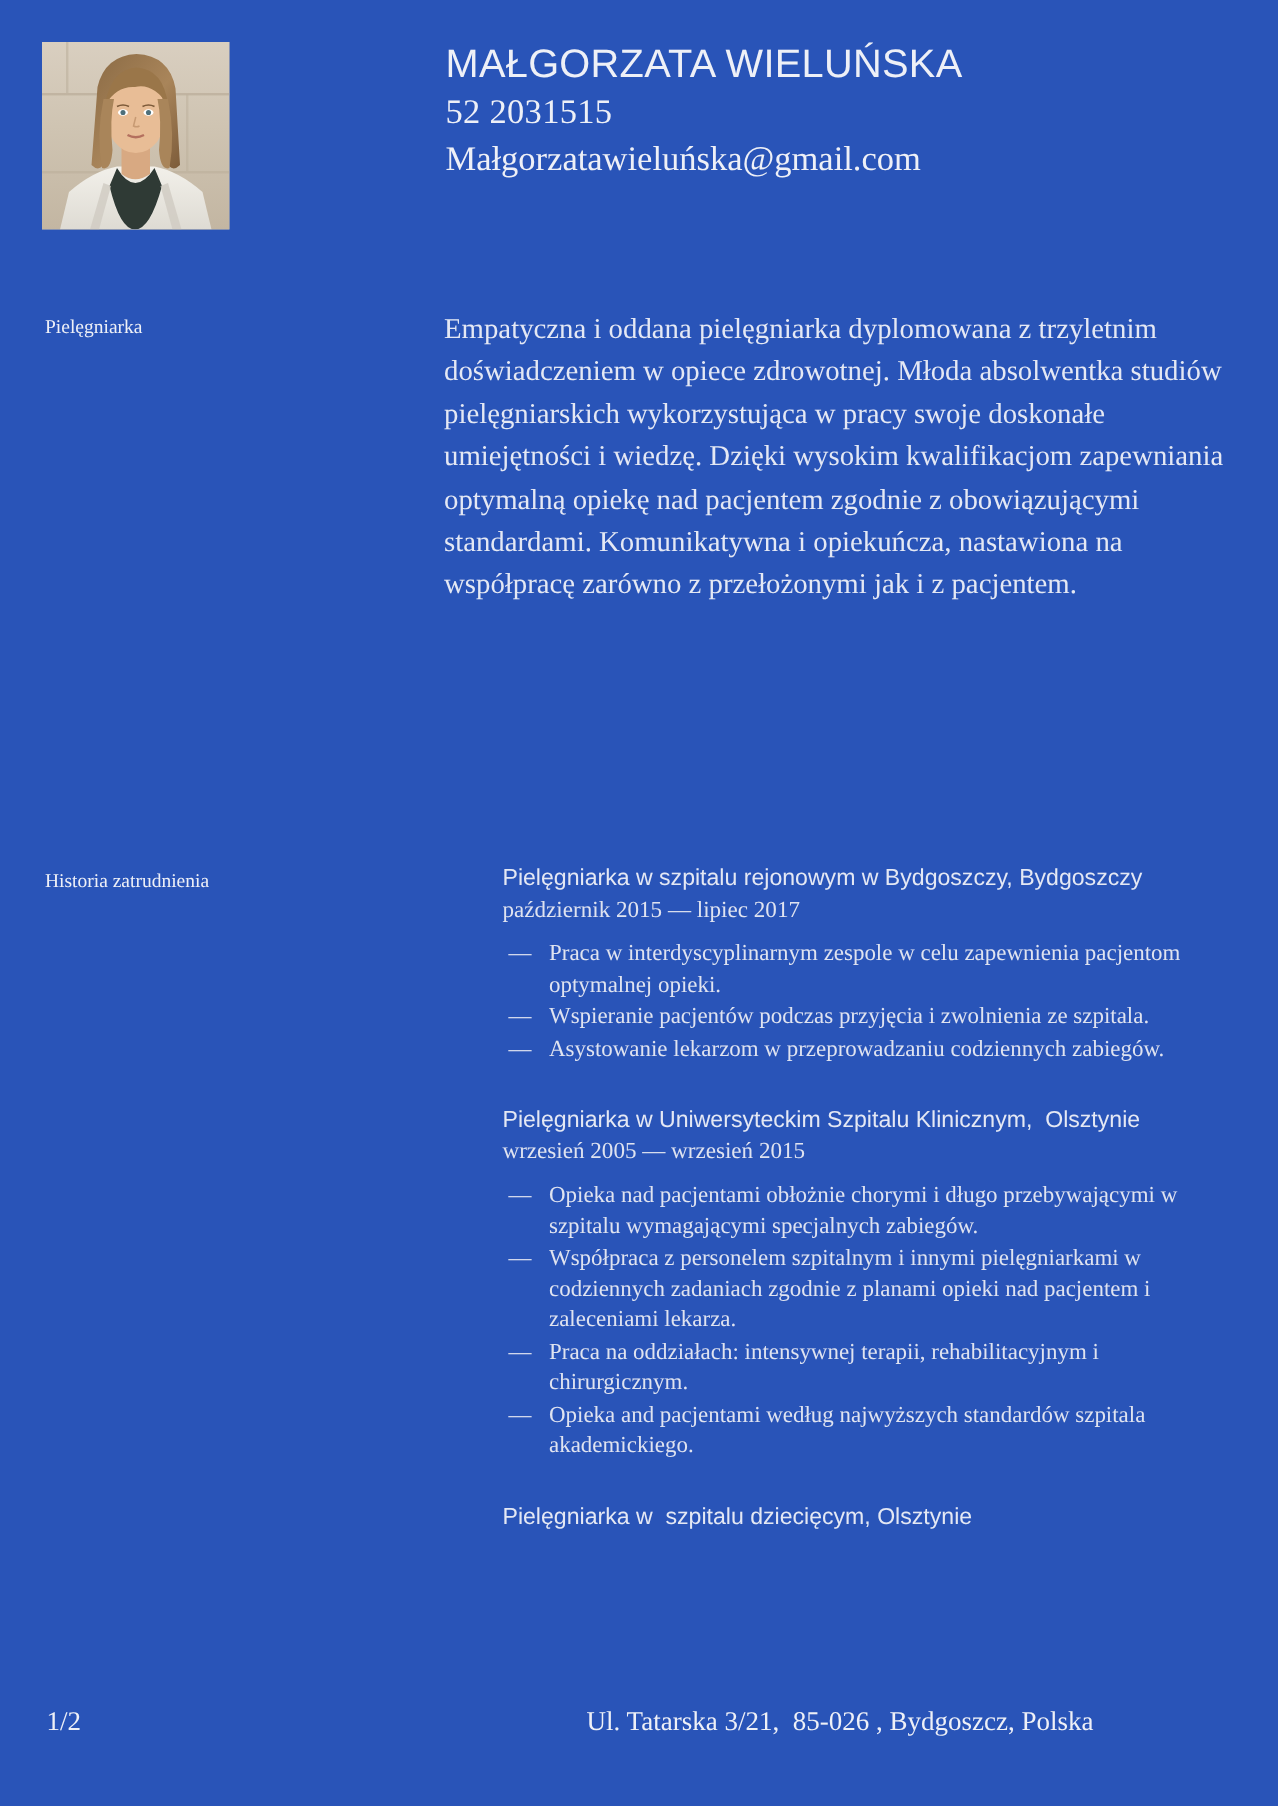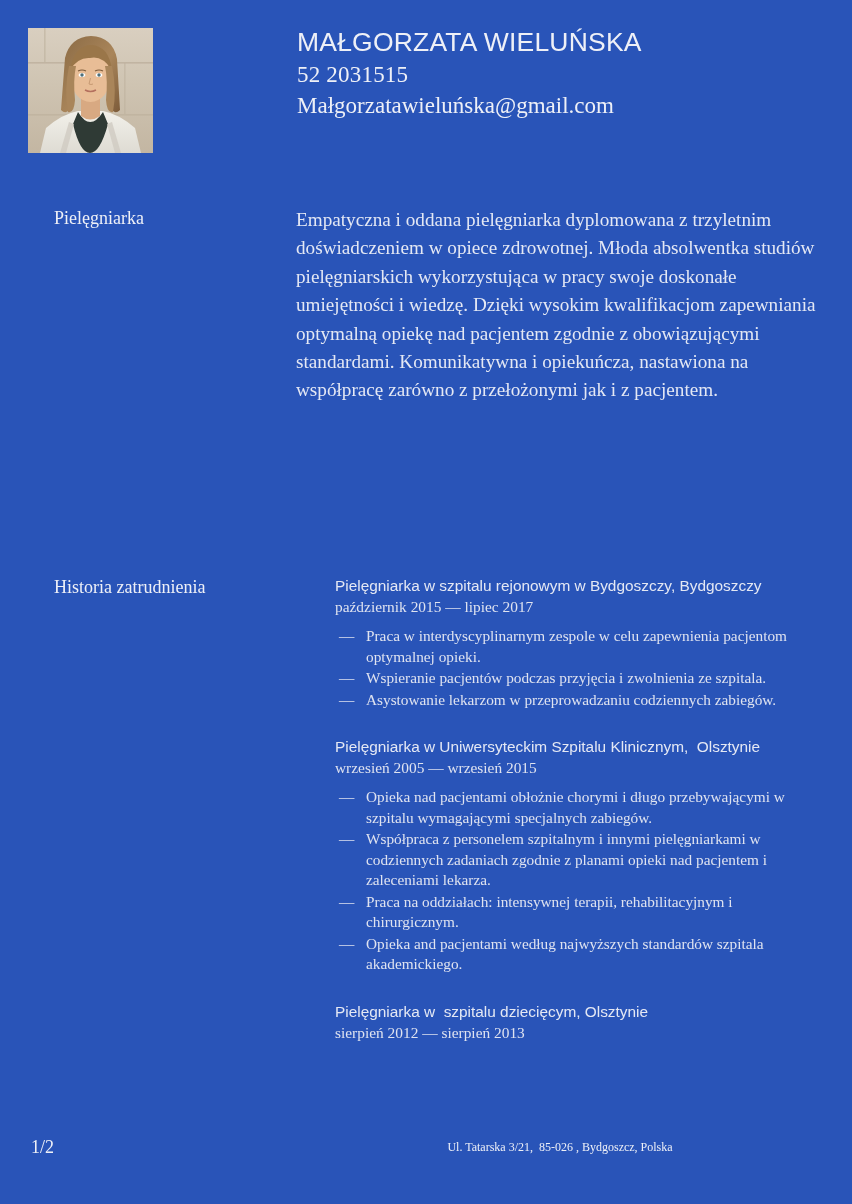--- a/index.html
+++ b/index.html
@@ -69,24 +69,23 @@
   .section {
     position: absolute;
     left: 0;
     width: 852px;
   }
   .side-label {
     position: absolute;
     left: 30px;
     width: 250px;
     font-family: "Liberation Serif", serif;
-    font-size: 18px;
+    font-size: 13px;
     line-height: 24px;
     color: #eef0f7;
-    margin-left: 24px;
   }
   .content {
     position: absolute;
     left: 296px;
     width: 528px;
   }
 
   
   #summary-section { top: 206px; }
   .summary-text {
@@ -154,21 +153,21 @@
     line-height: 24px;
     color: #eef0f7;
   }
   .footer-address {
     position: absolute;
     left: 296px;
     top: 0;
     width: 528px;
     text-align: center;
     font-family: "Liberation Serif", serif;
-    font-size: 12px;
+    font-size: 18px;
     line-height: 24px;
     color: #eef0f7;
     white-space: pre;
   }
 </style>
 </head>
 <body>
 
 <div class="page">
 
@@ -265,21 +264,20 @@
           <div class="job-dates">wrzesień 2005 — wrzesień 2015</div>
           <ul class="job-bullets">
             <li class="bullet"><span class="dash">—</span><span>Opieka nad pacjentami obłożnie chorymi i długo przebywającymi w szpitalu wymagającymi specjalnych zabiegów.</span></li>
             <li class="bullet"><span class="dash">—</span><span>Współpraca z personelem szpitalnym i innymi pielęgniarkami w codziennych zadaniach zgodnie z planami opieki nad pacjentem i zaleceniami lekarza.</span></li>
             <li class="bullet"><span class="dash">—</span><span>Praca na oddziałach: intensywnej terapii, rehabilitacyjnym i chirurgicznym.</span></li>
             <li class="bullet"><span class="dash">—</span><span>Opieka and pacjentami według najwyższych standardów szpitala akademickiego.</span></li>
           </ul>
         </div>
         <div class="job">
           <div class="job-title">Pielęgniarka w  szpitalu dziecięcym, Olsztynie</div>
-          <div class="job-dates">sierpień 2012 — sierpień 2013</div>
         </div>
       </div>
   </div>
 
   <div class="footer">
     <div class="page-number">1/2</div>
     <div class="footer-address">Ul. Tatarska 3/21,  85-026 , Bydgoszcz, Polska</div>
   </div>
 
 </div>

